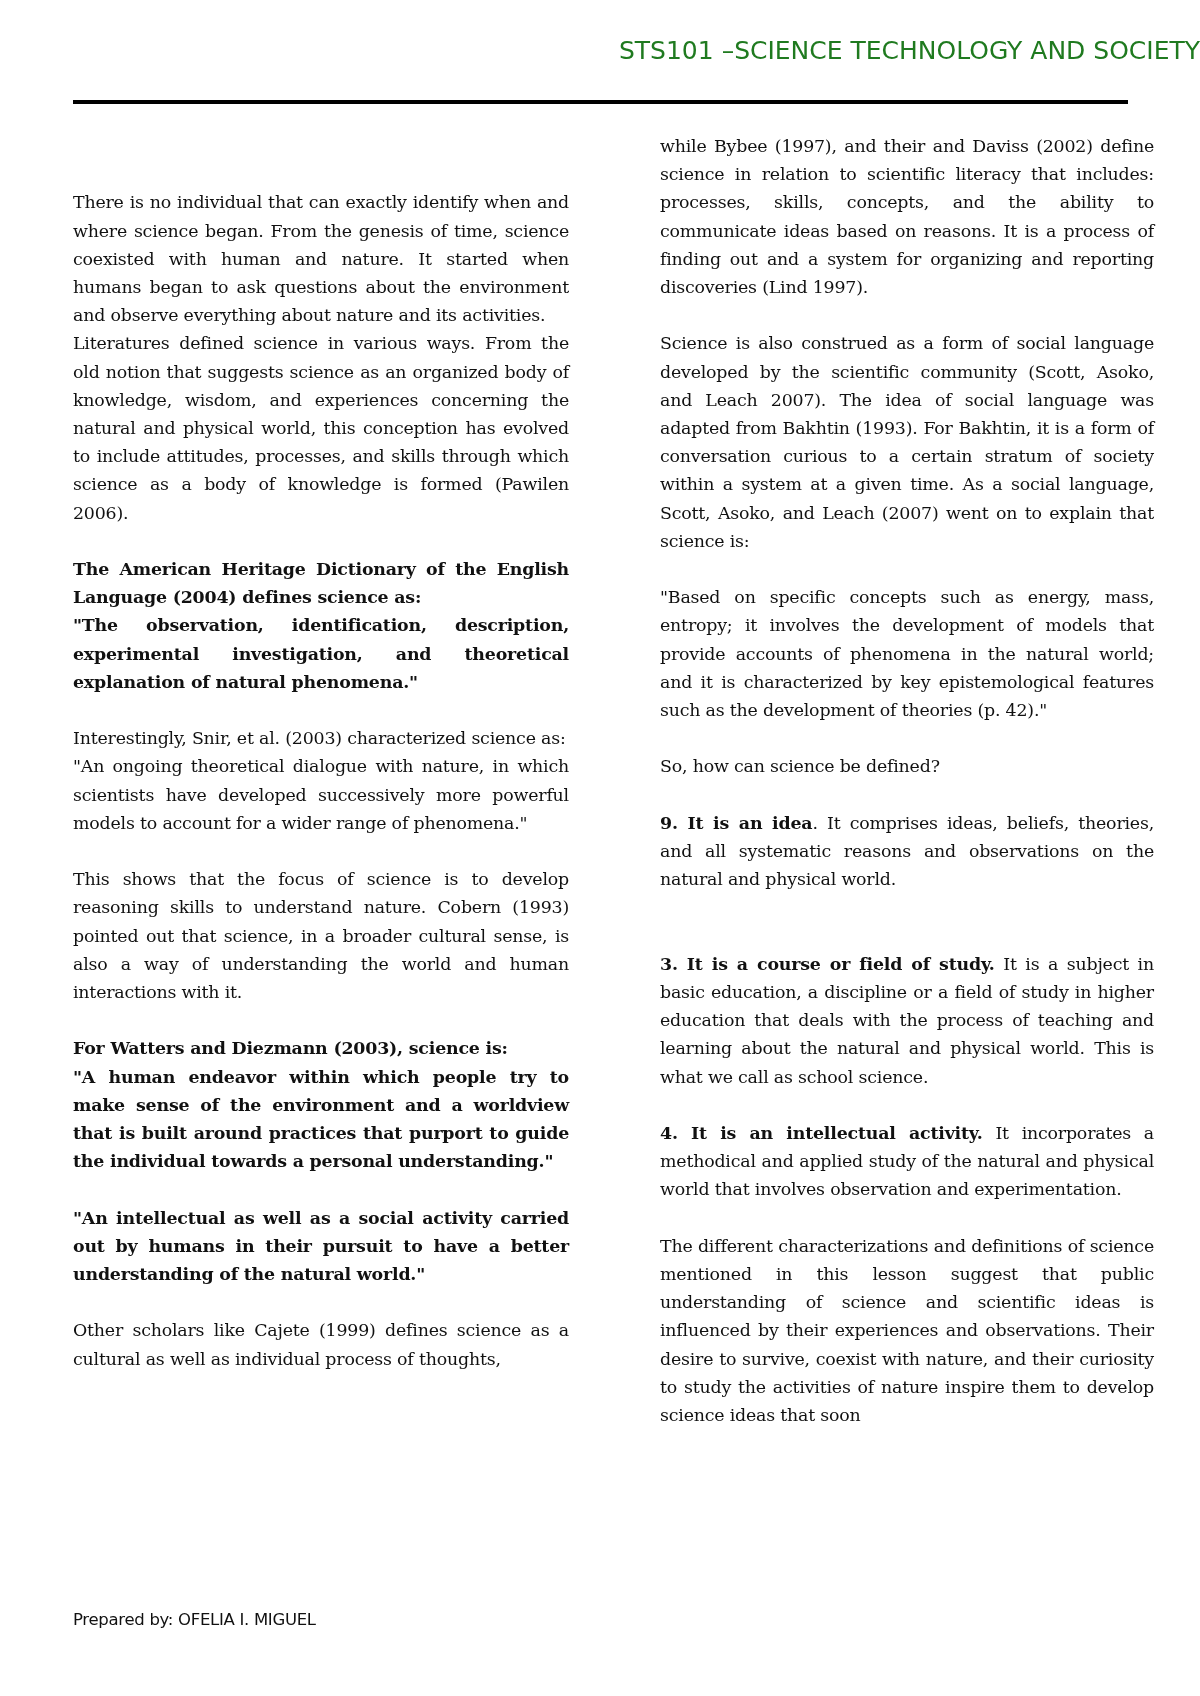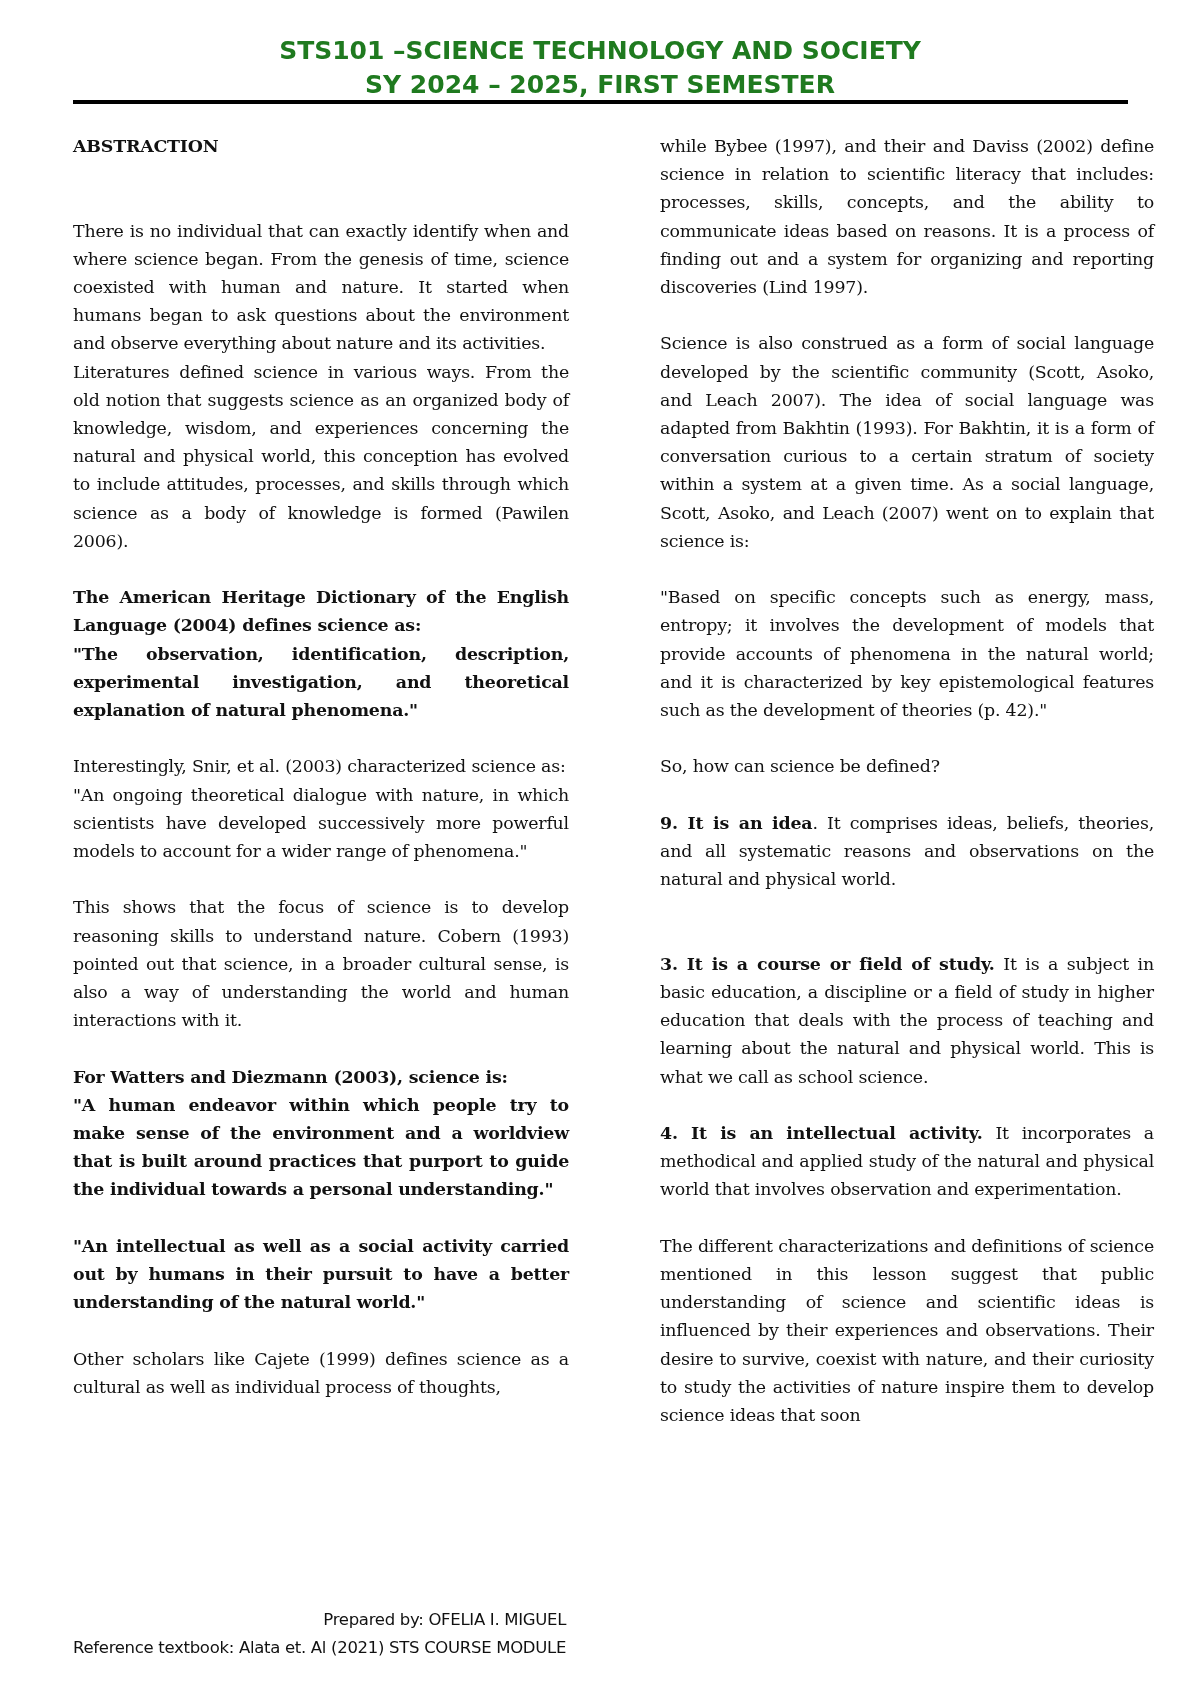--- a/index.html
+++ b/index.html
@@ -12,26 +12,25 @@
       height: 1696px;
       position: relative;
       overflow: hidden;
       color: #111111;
     }
     .header {
       position: absolute;
       left: 0;
       top: 34px;
       width: 1200px;
-      text-align: center;
+      text-align: right;
       font-family: "DejaVu Sans", sans-serif;
       font-size: 25px;
       line-height: 34px;
       color: #1f7a1f;
-      font-weight: bold;
     }
     .header-rule {
       position: absolute;
       left: 73px;
       top: 100px;
       width: 1055px;
       height: 4px;
       background: #000000;
     }
     .column {
@@ -62,26 +61,24 @@
       letter-spacing: -0.3px;
       text-align: right;
     }
     .footer div { white-space: nowrap; }
   </style>
 </head>
 <body>
 
 <div class="header" style="color: rgb(31, 122, 31);">
   <div>STS101 –SCIENCE TECHNOLOGY AND SOCIETY</div>
-  <div>SY 2024 – 2025, FIRST SEMESTER</div>
 </div>
 <div class="header-rule"></div>
 
 <div class="column col-left">
-  <p class="b">ABSTRACTION</p>
   <div class="gap"></div>
   <div class="gap"></div>
   <p>There is no individual that can exactly identify when and where science began. From the genesis of time, science coexisted with human and nature. It started when humans began to ask questions about the environment and observe everything about nature and its activities.</p>
   <p>Literatures defined science in various ways. From the old notion that suggests science as an organized body of knowledge, wisdom, and experiences concerning the natural and physical world, this conception has evolved to include attitudes, processes, and skills through which science as a body of knowledge is formed (Pawilen 2006).</p>
   <div class="gap"></div>
   <p class="b">The American Heritage Dictionary of the English Language (2004) defines science as:</p>
   <p class="b"> "The observation, identification, description, experimental investigation, and theoretical explanation of natural phenomena."</p>
   <div class="gap"></div>
   <p>Interestingly, Snir, et al. (2003) characterized science as:</p>
   <p> "An ongoing theoretical dialogue with nature, in which scientists have developed successively more powerful models to account for a wider range of phenomena."</p>
@@ -110,14 +107,13 @@
   <div class="gap"></div>
   <p><span class="b">3. It is a course or field of study.</span><span> It is a subject in basic education, a discipline or a field of study in higher education that deals with the process of teaching and learning about the natural and physical world. This is what we call as school science.</span></p>
   <div class="gap"></div>
   <p><span class="b">4. It is an intellectual activity.</span><span> It incorporates a methodical and applied study of the natural and physical world that involves observation and experimentation.</span></p>
   <div class="gap"></div>
   <p>The different characterizations and definitions of science mentioned in this lesson suggest that public understanding of science and scientific ideas is influenced by their experiences and observations. Their desire to survive, coexist with nature, and their curiosity to study the activities of nature inspire them to develop science ideas that soon</p>
 </div>
 
 <div class="footer">
   <div><span>Prepared by: </span><span>OFELIA I. MIGUEL</span></div>
-  <div><span>Reference textbook: </span><span>Alata et. Al (2021) STS COURSE MODULE</span></div>
 </div>
 
 </body></html>

